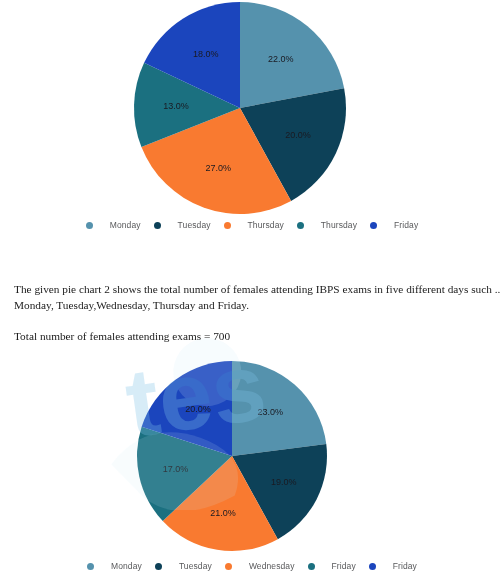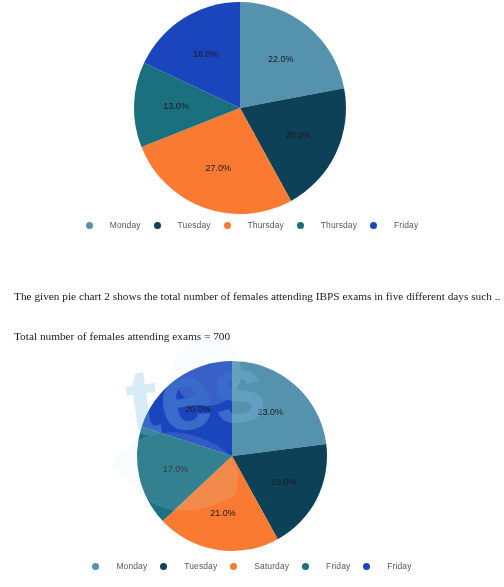--- a/index.html
+++ b/index.html
@@ -73,21 +73,21 @@
   
   .text-block {
     position: absolute;
     left: 14px;
     width: 478px;
     font-family: "Liberation Serif", serif;
     color: #1b1b1b;
     font-size: 11.3px;
     line-height: 15.5px;
   }
-  #para-1 { top: 289px; }
+  #para-1 { top: 282px; }
   #para-2 { top: 329px; }
   .para-line { white-space: nowrap; }
 
   
   .watermark {
     position: absolute;
     pointer-events: none;
     opacity: 0.30;
   }
   #watermark-main {
@@ -150,20 +150,21 @@
         </div>
         <div class="legend-item">
           <span class="legend-dot" style="background: rgb(27, 69, 189);"></span>
           <span class="legend-label">Friday</span>
         </div>
       </div>
   </div>
 
   <div class="text-block" id="para-1">
     <div class="para-line">The given pie chart 2 shows the total number of females attending IBPS exams in five different days such ..</div>
+    <div class="para-line">Monday, Tuesday,Wednesday, Thursday and Friday.</div>
   </div>
 
   <div class="text-block" id="para-2">
     <div class="para-line">Total number of females attending exams = 700</div>
   </div>
 
   <div class="chart-block" id="chart2-block">
     <div class="pie-wrap" style="top:0px;">
       <svg class="pie-svg" id="pie2-svg" width="504" height="200" viewBox="0 0 504 200">
           <path d="M 232 98 L 232 3 A 95 95 0 0 1 326.2508966248754 86.0933428113911 Z" fill="#5592ad"></path>
@@ -182,21 +183,21 @@
         <div class="legend-item">
           <span class="legend-dot" style="background: rgb(85, 146, 173);"></span>
           <span class="legend-label">Monday</span>
         </div>
         <div class="legend-item">
           <span class="legend-dot" style="background: rgb(13, 65, 88);"></span>
           <span class="legend-label">Tuesday</span>
         </div>
         <div class="legend-item">
           <span class="legend-dot" style="background: rgb(249, 122, 48);"></span>
-          <span class="legend-label">Saturday</span>
+          <span class="legend-label">Wednesday</span>
         </div>
         <div class="legend-item">
           <span class="legend-dot" style="background: rgb(27, 112, 128);"></span>
           <span class="legend-label">Friday</span>
         </div>
         <div class="legend-item">
           <span class="legend-dot" style="background: rgb(27, 69, 189);"></span>
           <span class="legend-label">Friday</span>
         </div>
       </div>

